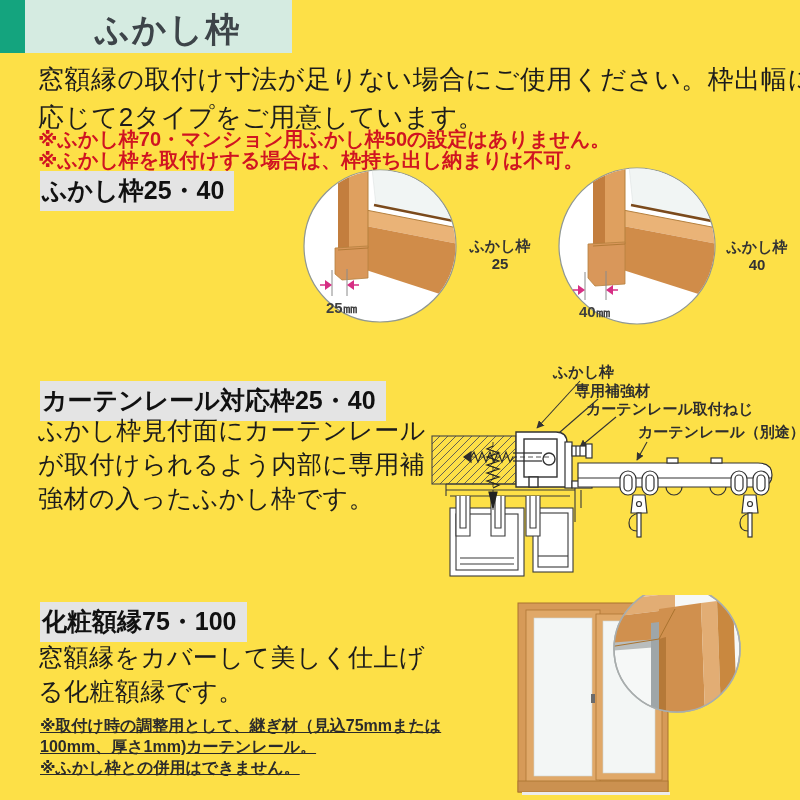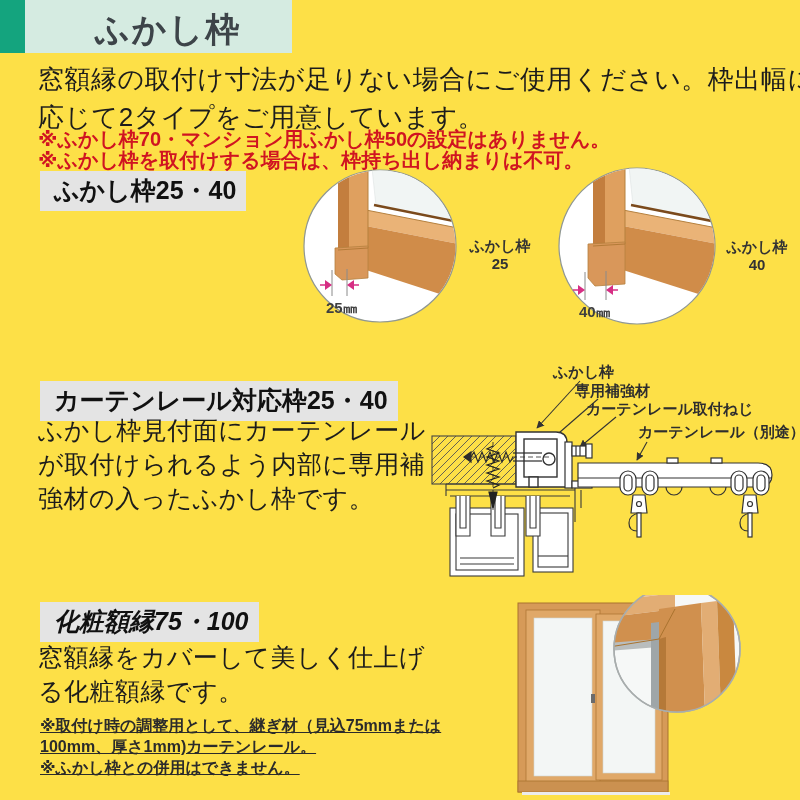--- a/index.html
+++ b/index.html
@@ -13,24 +13,24 @@
 
   
   .body-line{position:absolute;left:38px;font-size:26px;font-weight:500;color:#1c1c1c;white-space:nowrap;letter-spacing:0.5px;}
   .intro-1{top:62px;}
   .intro-2{top:100px;}
   .red-note{position:absolute;left:38px;font-size:20px;font-weight:bold;color:#d01421;white-space:nowrap;}
   .red-1{top:126px;}
   .red-2{top:147px;}
 
   
-  .sec-head{position:absolute;left:40px;background:#e4e4e4;font-size:25px;font-weight:bold;color:#111;padding:3px 10px 4px 14px;white-space:nowrap;}
+  .sec-head{position:absolute;left:40px;background:#e4e4e4;font-size:25px;font-weight:bold;color:#111;padding:3px 10px 4px 2px;white-space:nowrap;}
   .head-1{top:171px;}
   .head-2{top:369px;margin-top:12px;}
-  .head-3{top:602px;font-style:italic;}
+  .head-3{top:602px;}
 
   
   .cur-1{top:414px;font-size:25px;}
   .cur-2{top:448px;font-size:25px;}
   .cur-3{top:482px;font-size:25px;}
 
   
   .kes-1{top:641px;font-size:25px;}
   .kes-2{top:675px;font-size:25px;}
   .gray-note{position:absolute;left:40px;font-size:16px;font-weight:600;color:#2b2b2b;white-space:nowrap;text-decoration:underline;}

